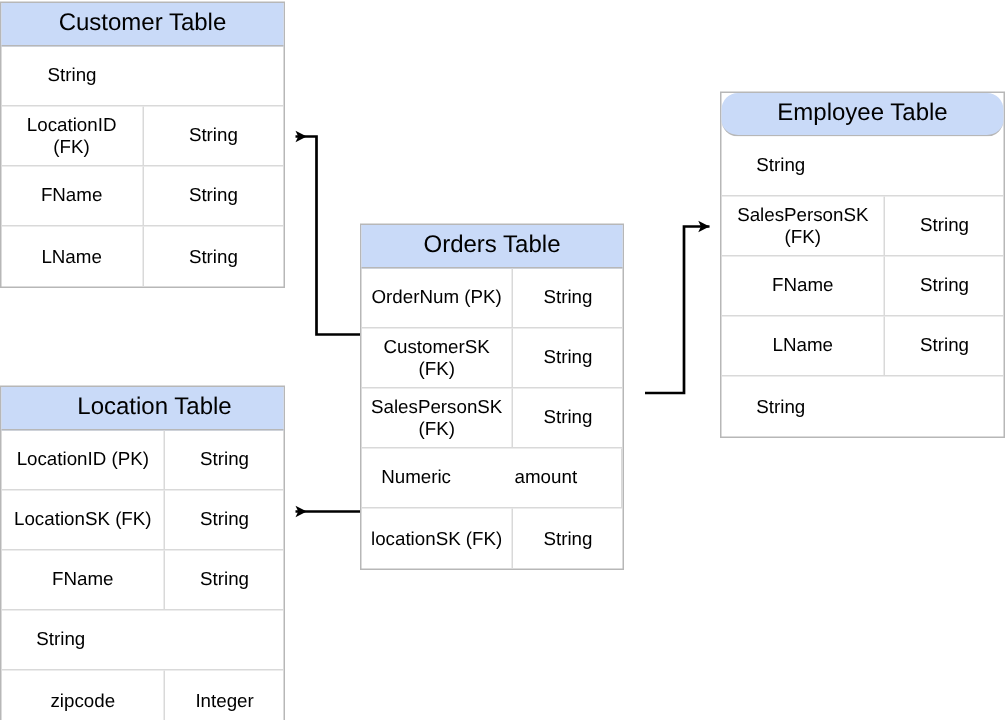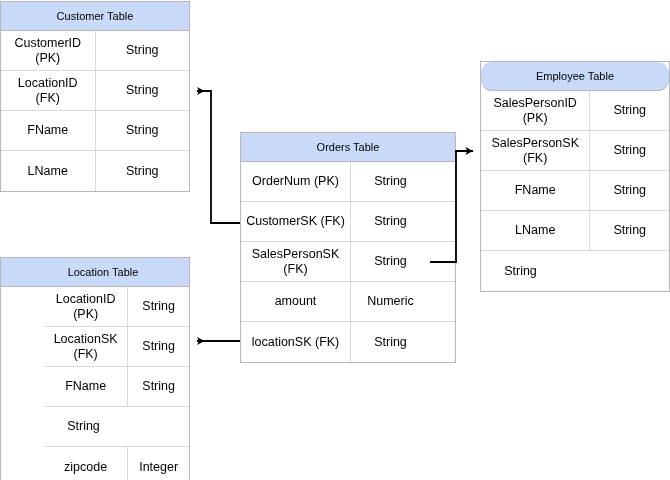--- a/index.html
+++ b/index.html
@@ -21,21 +21,21 @@
     box-sizing: border-box;
     border: 1px solid #b7b7b7;
     background: #ffffff;
   }
 
   .er-table-header {
     box-sizing: border-box;
     background: #c9daf8;
     border-bottom: 1px solid #b7b7b7;
     color: #000000;
-    font-size: 11px;
+    font-size: 16px;
     display: flex;
     align-items: center;
     justify-content: center;
     text-align: center;
     line-height: 1.15;
   }
 
   .er-row {
     box-sizing: border-box;
     display: flex;
@@ -63,25 +63,25 @@
 
   
   #tbl-customer { left: 0px;   top: 1px;   width: 190px; }
   #tbl-customer .er-table-header { height: 29px; }
   #tbl-customer .er-row { height: 40px; }
   #tbl-customer .er-cell.name { width: 95px; }
   #tbl-customer .er-cell.type { width: 94px; }
 
   #tbl-location { left: 0px;   top: 257px; width: 190px; }
   #tbl-location .er-table-header { height: 29px; padding-left: 16px; }
-  #tbl-location .er-row { height: 40px; margin-left: 43px; }
+  #tbl-location .er-row { height: 40px; }
   #tbl-location .er-cell.name { width: 110px; }
   #tbl-location .er-cell.type { width: 79px; }
 
-  #tbl-orders   { left: 240px; top: 132px; width: 216px; }
+  #tbl-orders   { left: 240px; top: 149px; width: 176px; }
   #tbl-orders .er-table-header { height: 29px; }
   #tbl-orders .er-row { height: 40px; }
   #tbl-orders .er-cell.name { width: 110px; }
   #tbl-orders .er-cell.type { width: 79px; }
 
   #tbl-employee { left: 480px; top: 61px;  width: 190px; }
   #tbl-employee .er-table-header { height: 29px; border-radius: 11px; }
   #tbl-employee .er-row { height: 40px; }
   #tbl-employee .er-cell.name { width: 110px; }
   #tbl-employee .er-cell.type { width: 79px; }
@@ -96,21 +96,20 @@
     pointer-events: none;
   }
 </style>
 </head>
 <body>
 
 <div class="er-table" id="tbl-customer">
   <div class="er-table-header">Customer Table</div>
 
   <div class="er-row">
-    <div class="er-cell name">CustomerID (PK)</div>
     <div class="er-cell type">String</div>
   </div>
   <div class="er-row">
     <div class="er-cell name">LocationID
 (FK)</div>
     <div class="er-cell type">String</div>
   </div>
   <div class="er-row">
     <div class="er-cell name">FName</div>
     <div class="er-cell type">String</div>
@@ -155,34 +154,33 @@
   <div class="er-row">
     <div class="er-cell name">CustomerSK (FK)</div>
     <div class="er-cell type">String</div>
   </div>
   <div class="er-row">
     <div class="er-cell name">SalesPersonSK
 (FK)</div>
     <div class="er-cell type">String</div>
   </div>
   <div class="er-row">
+    <div class="er-cell type">Numeric</div>
     <div class="er-cell name">amount</div>
-    <div class="er-cell type">Numeric</div>
   </div>
   <div class="er-row last">
     <div class="er-cell name">locationSK (FK)</div>
     <div class="er-cell type">String</div>
   </div>
 </div>
 
 <div class="er-table" id="tbl-employee">
   <div class="er-table-header">Employee Table</div>
 
   <div class="er-row">
-    <div class="er-cell name">SalesPersonID (PK)</div>
     <div class="er-cell type">String</div>
   </div>
   <div class="er-row">
     <div class="er-cell name">SalesPersonSK
 (FK)</div>
     <div class="er-cell type">String</div>
   </div>
   <div class="er-row">
     <div class="er-cell name">FName</div>
     <div class="er-cell type">String</div>

